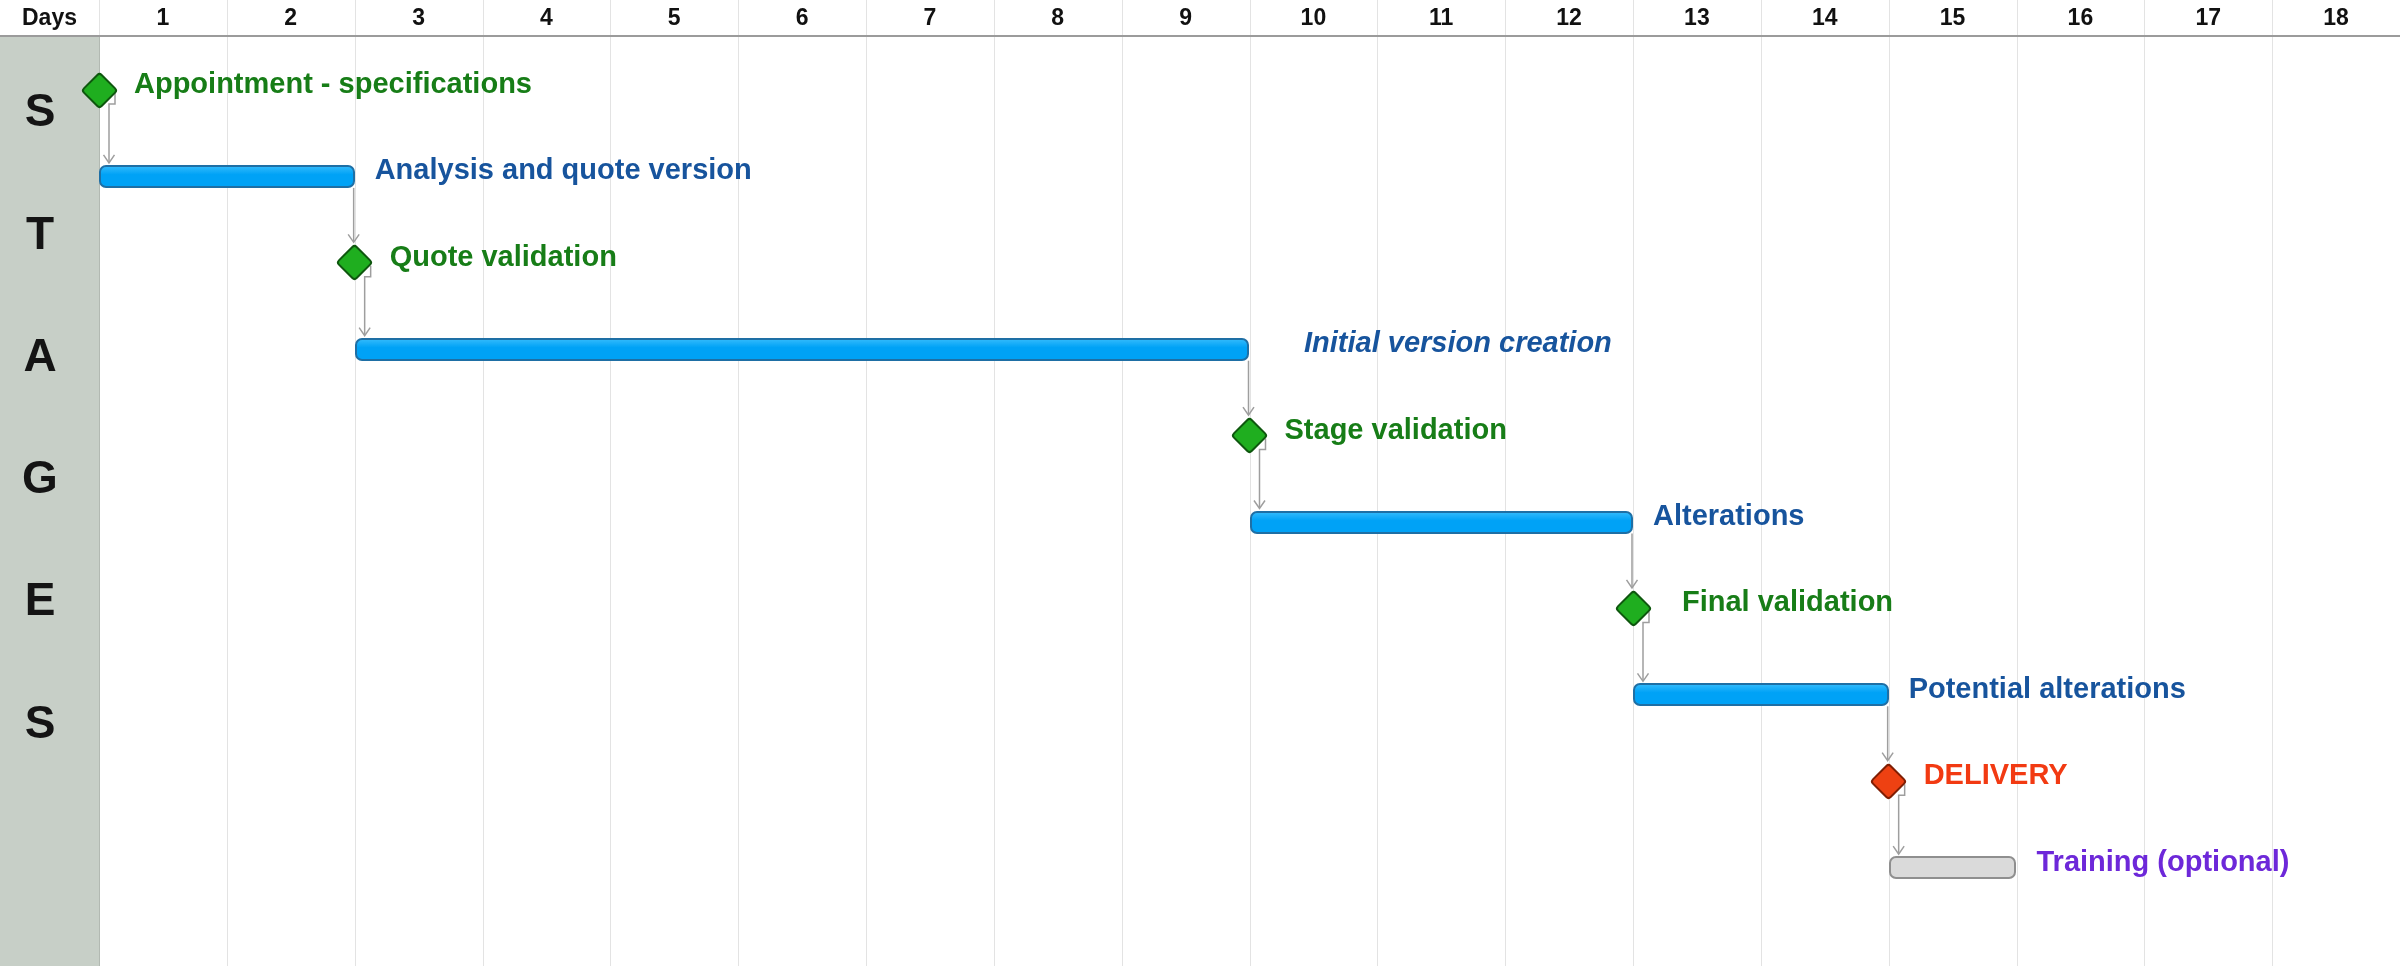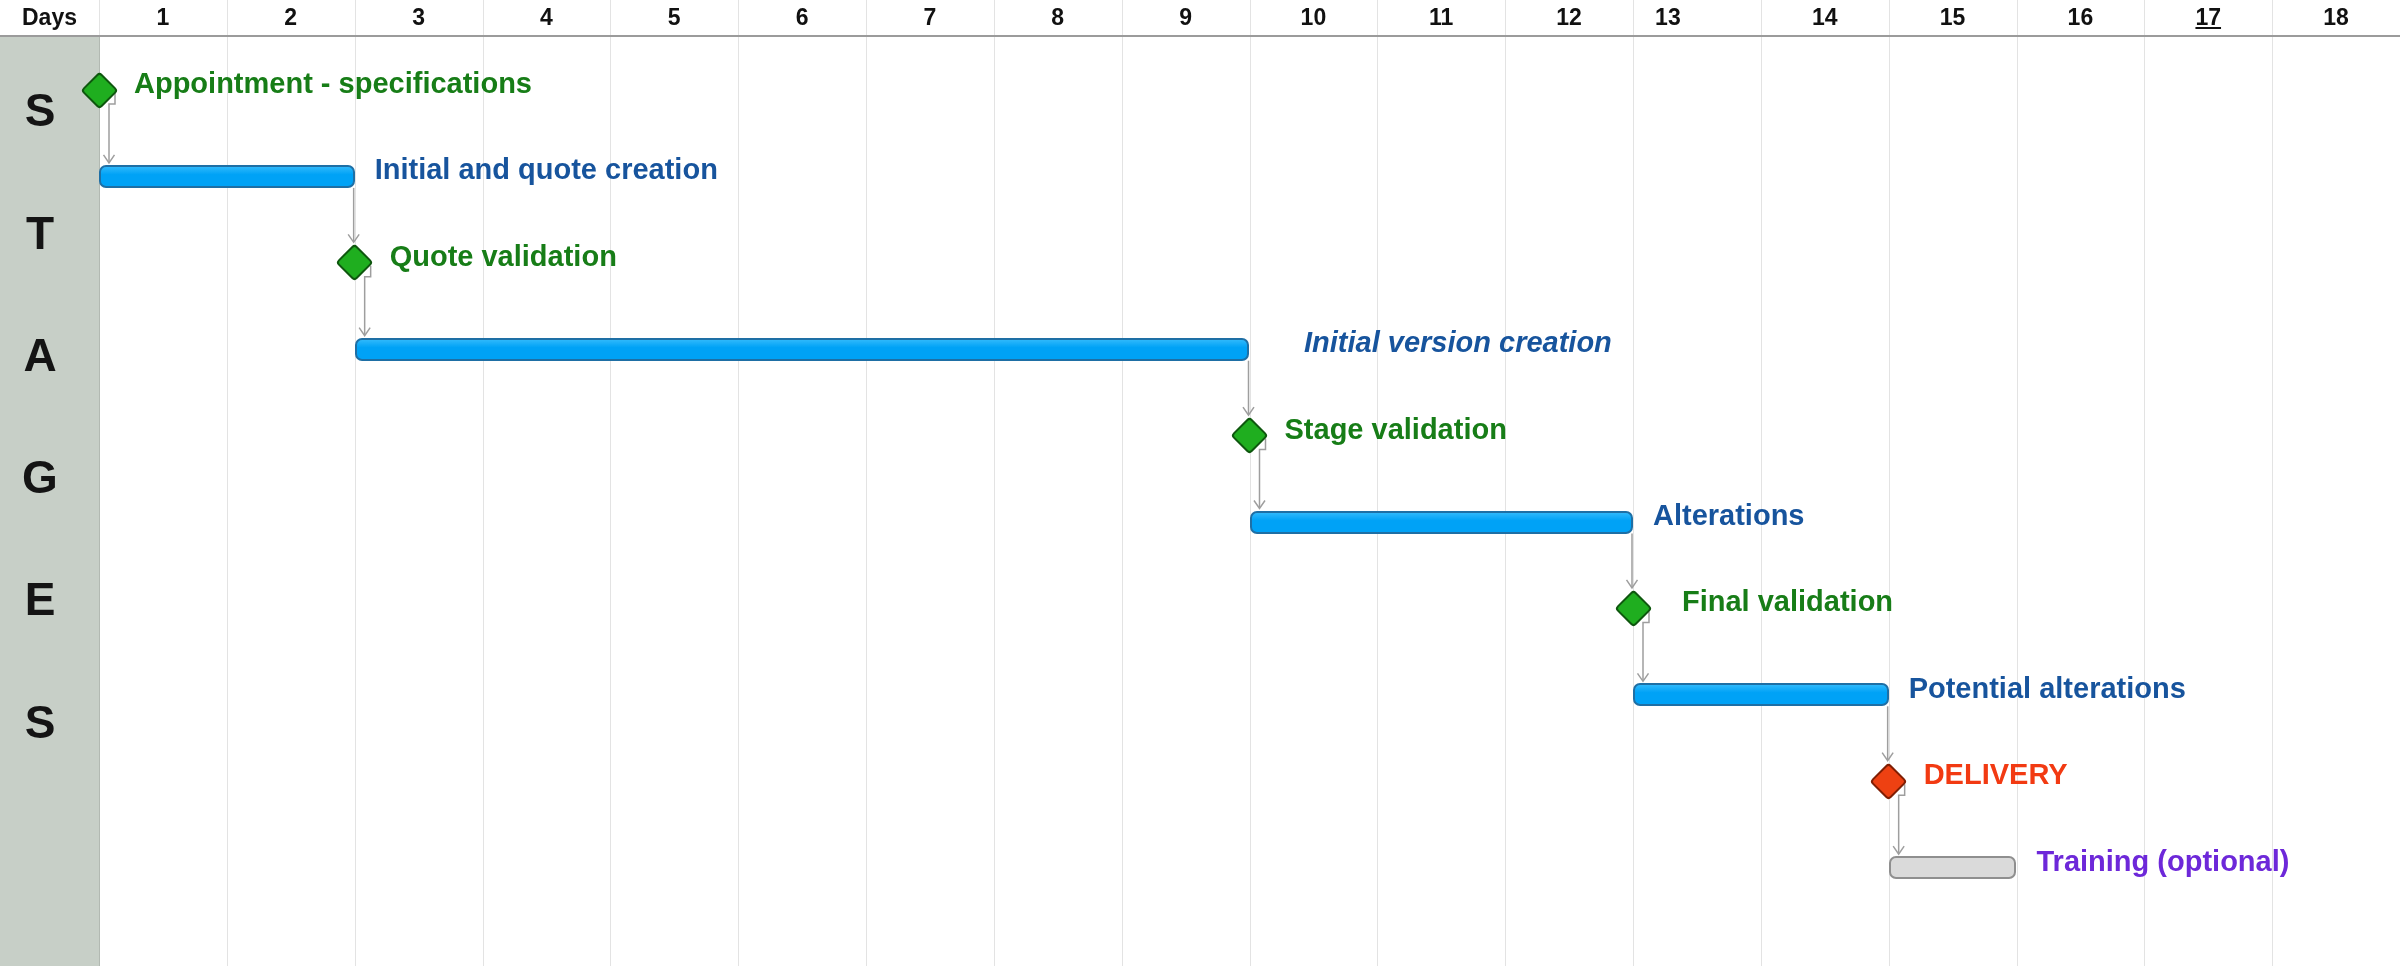--- a/index.html
+++ b/index.html
@@ -83,40 +83,40 @@
       <span class="day-cell" style="left: 354.667px; width: 127.833px;">3</span>
       <span class="day-cell" style="left: 482.5px; width: 127.833px;">4</span>
       <span class="day-cell" style="left: 610.333px; width: 127.833px;">5</span>
       <span class="day-cell" style="left: 738.167px; width: 127.833px;">6</span>
       <span class="day-cell" style="left: 866px; width: 127.833px;">7</span>
       <span class="day-cell" style="left: 993.833px; width: 127.833px;">8</span>
       <span class="day-cell" style="left: 1121.67px; width: 127.833px;">9</span>
       <span class="day-cell" style="left: 1249.5px; width: 127.833px; text-align: center;">10</span>
       <span class="day-cell" style="left: 1377.33px; width: 127.833px;">11</span>
       <span class="day-cell" style="left: 1505.17px; width: 127.833px;">12</span>
-      <span class="day-cell" style="left: 1584px; width: 127.833px; padding-left: 20px;">13</span>
+      <span class="day-cell" style="left: 1633px; width: 127.833px;">13</span>
       <span class="day-cell" style="left: 1760.83px; width: 127.833px;">14</span>
       <span class="day-cell" style="left: 1888.67px; width: 127.833px;">15</span>
       <span class="day-cell" style="left: 2016.5px; width: 127.833px;">16</span>
-      <span class="day-cell" style="left: 2144.33px; width: 127.833px; text-decoration: underline;">17</span>
+      <span class="day-cell" style="left: 2144.33px; width: 127.833px;">17</span>
       <span class="day-cell" style="left: 2272.17px; width: 127.833px;">18</span>
     </div>
   <div id="sidebar">
       <span class="stage-letter" style="top: 40px;">S</span>
       <span class="stage-letter" style="top: 163px;">T</span>
       <span class="stage-letter" style="top: 285px;">A</span>
       <span class="stage-letter" style="top: 407px;">G</span>
       <span class="stage-letter" style="top: 529px;">E</span>
       <span class="stage-letter" style="top: 652px;">S</span>
     </div>
   <div id="rows">
       <div class="diamond green" style="left: 85.5px; top: 76.5px;"></div>
       <span class="row-label lbl-green" style="left: 134px; top: 69px;">Appointment - specifications</span>
       <div class="bar blue" style="left: 99px; top: 164.9px; width: 255.667px;"></div>
-      <span class="row-label lbl-blue" style="left: 374.667px; top: 155.4px;">Initial and quote creation</span>
+      <span class="row-label lbl-blue" style="left: 374.667px; top: 155.4px;">Analysis and quote version</span>
       <div class="diamond green" style="left: 341.167px; top: 249.3px;"></div>
       <span class="row-label lbl-green" style="left: 389.667px; top: 241.8px;">Quote validation</span>
       <div class="bar blue" style="left: 354.667px; top: 337.7px; width: 894.833px;"></div>
       <span class="row-label lbl-blue" style="left: 1304px; top: 328.2px; font-style: italic;">Initial version creation</span>
       <div class="diamond green" style="left: 1236px; top: 422.1px;"></div>
       <span class="row-label lbl-green" style="left: 1284.5px; top: 414.6px;">Stage validation</span>
       <div class="bar blue" style="left: 1249.5px; top: 510.5px; width: 383.5px;"></div>
       <span class="row-label lbl-blue" style="left: 1653px; top: 501px;">Alterations</span>
       <div class="diamond green" style="left: 1619.5px; top: 594.9px;"></div>
       <span class="row-label lbl-green" style="left: 1668px; top: 587.4px; margin-left: 14px;">Final validation</span>

